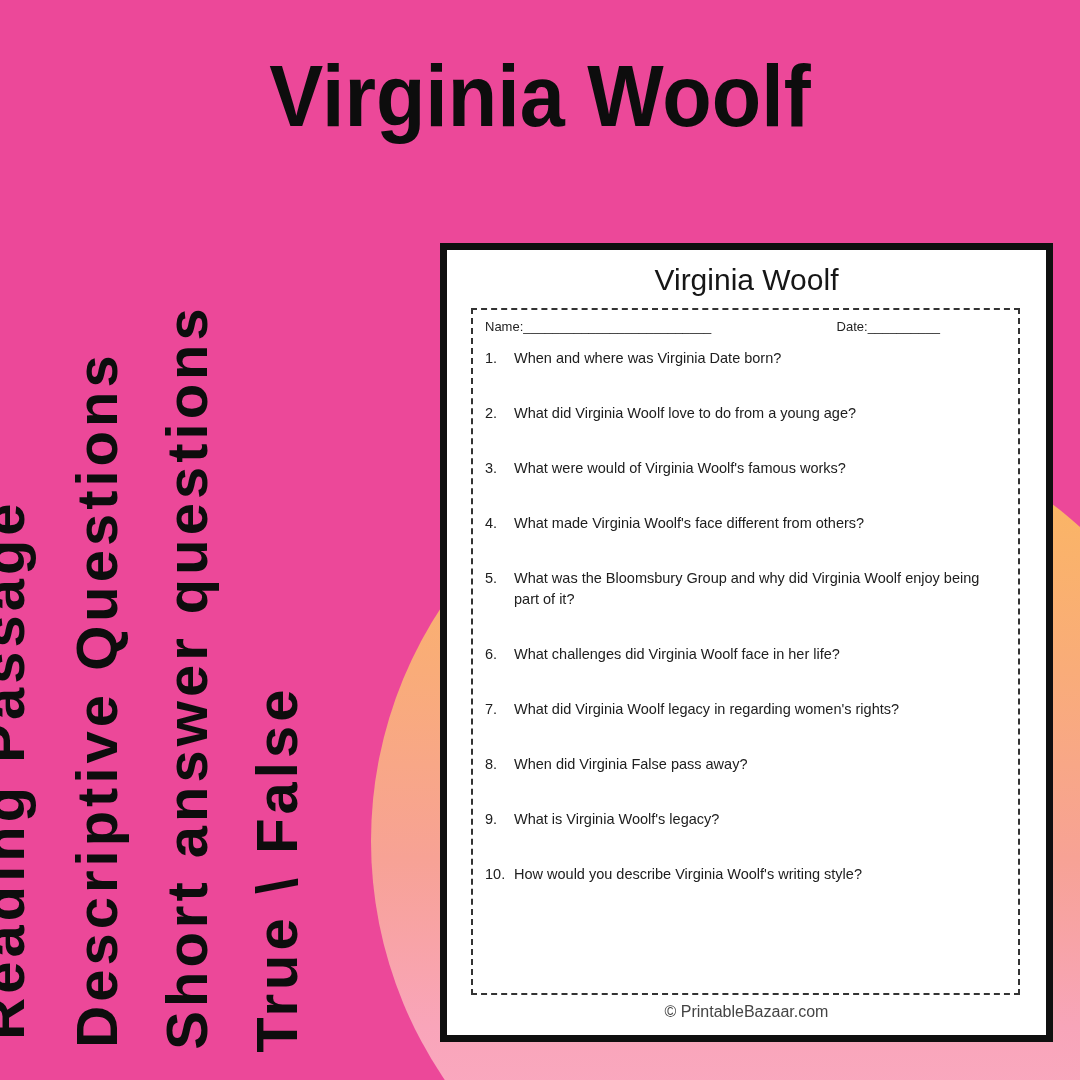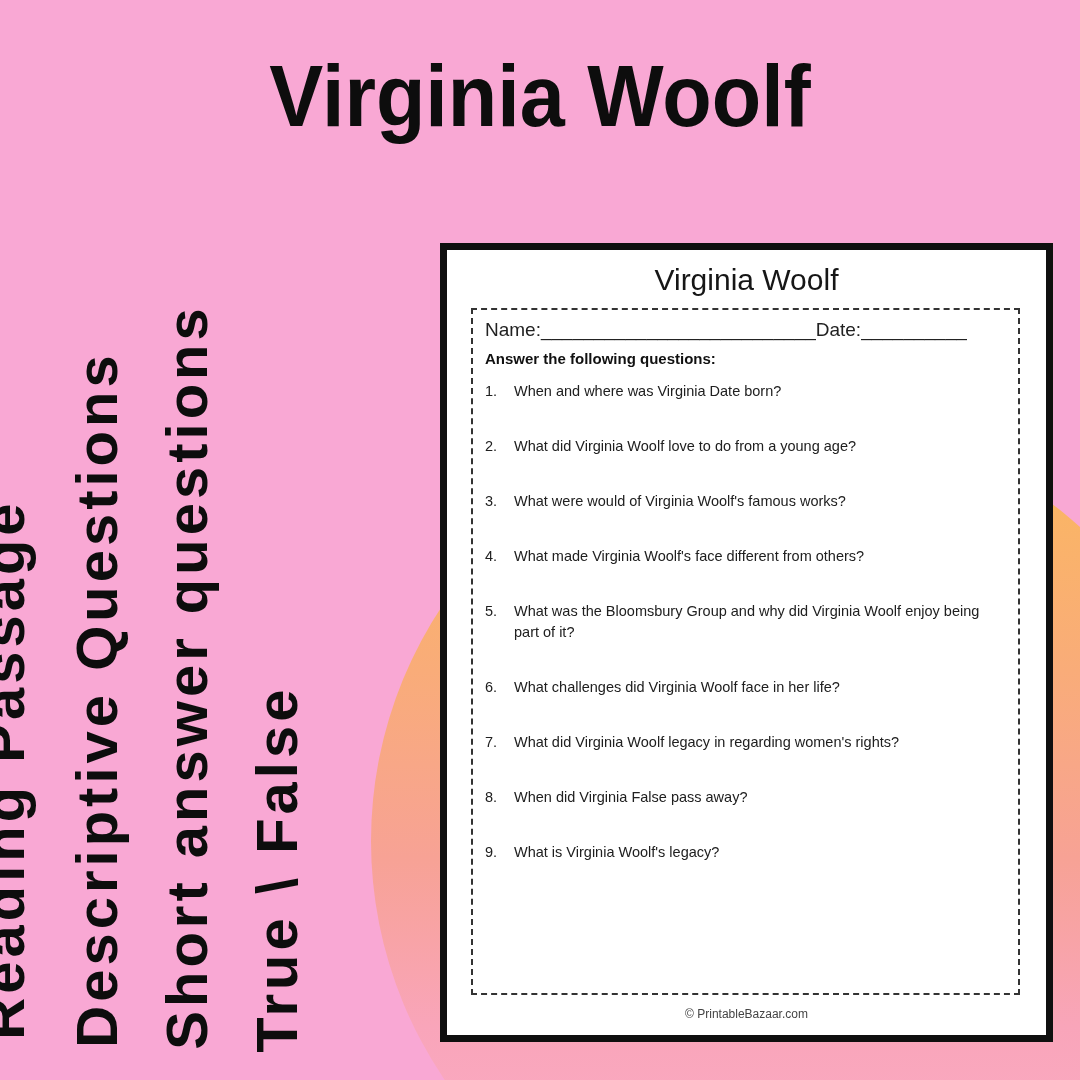--- a/index.html
+++ b/index.html
@@ -6,21 +6,21 @@
   html, body { width: 1080px; height: 1080px; }
   body {
     font-family: "Liberation Sans", sans-serif;
     background: #fcecda;
     overflow: hidden;
   }
   .canvas {
     position: relative;
     width: 1080px;
     height: 1080px;
-    background: #f9a8d4;
+    background: #ec4899;
     overflow: hidden;
   }
 
   
   .bg-circle {
     position: absolute;
     left: 371px;
     top: 417px;
     width: 848px;
     height: 848px;
@@ -90,21 +90,21 @@
     width: 549px;
     height: 687px;
     border: 2px dashed #333333;
     padding: 9px 12px 0 12px;
   }
   .name-row {
     display: flex;
     justify-content: space-between;
     align-items: baseline;
     padding-right: 66px;
-    font-size: 19px;
+    font-size: 13px;
     color: #222222;
     white-space: nowrap;
   }
   .instructions {
     margin-top: 9px;
     font-size: 15px;
     font-weight: 700;
     color: #111111;
   }
   .questions {
@@ -124,21 +124,21 @@
   .q-text {
     flex: 1;
     max-width: 497px;
   }
   .page-footer {
     position: absolute;
     left: 0;
     bottom: 14px;
     width: 100%;
     text-align: center;
-    font-size: 12px;
+    font-size: 16px;
     color: #444444;
   }
 </style>
 </head>
 <body>
 
 <div class="canvas">
 
   <div class="bg-circle"></div>
 
@@ -159,21 +159,20 @@
 
       <div class="name-row">
         <span>
           <span>Name:</span><span>__________________________</span>
         </span>
         <span>
           <span>Date:</span><span>__________</span>
         </span>
       </div>
 
-      <div class="instructions">Answer the following questions:</div>
 
       <ol class="questions">
           <li class="question-row">
             <span class="q-num">1.</span>
             <span class="q-text">When and where was Virginia Date born?</span>
           </li>
           <li class="question-row">
             <span class="q-num">2.</span>
             <span class="q-text">What did Virginia Woolf love to do from a young age?</span>
           </li>
@@ -198,20 +197,24 @@
             <span class="q-text">What did Virginia Woolf legacy in regarding women's rights?</span>
           </li>
           <li class="question-row">
             <span class="q-num">8.</span>
             <span class="q-text">When did Virginia False pass away?</span>
           </li>
           <li class="question-row">
             <span class="q-num">9.</span>
             <span class="q-text">What is Virginia Woolf's legacy?</span>
           </li>
+          <li class="question-row">
+            <span class="q-num">10.</span>
+            <span class="q-text">How would you describe Virginia Woolf's writing style?</span>
+          </li>
         </ol>
 
     </div>
 
     <div class="page-footer">© PrintableBazaar.com</div>
 
   </div>
 
 </div>
 

